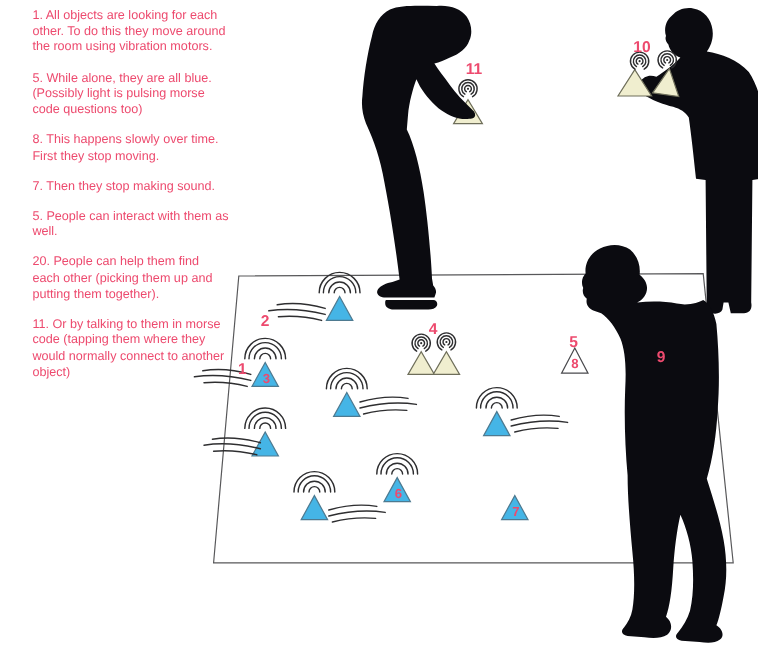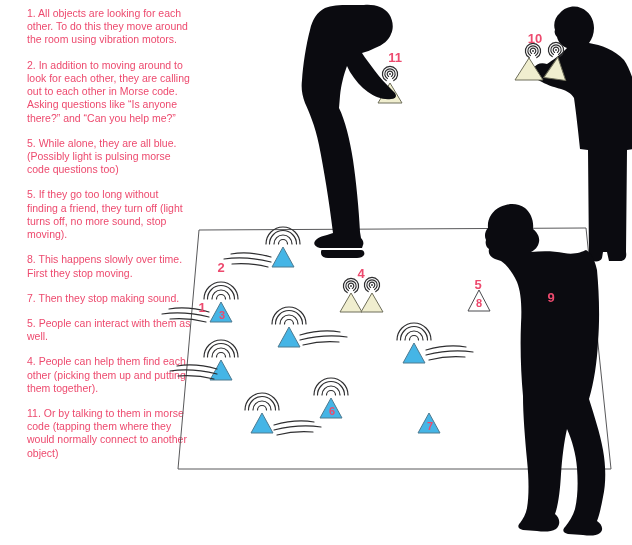--- a/index.html
+++ b/index.html
@@ -25,27 +25,25 @@
        font-weight:bold;font-size:13px;text-anchor:middle;}
   .lbl-sm{font-size:11px;}
 </style>
 </head>
 <body>
 
 <div class="stage">
 
   <div class="notes">
     <p>1. All objects are looking for each other.  To do this they move around the room using vibration motors.</p>
-    <p>2.  In addition to moving around to look for each other, they are calling out to each other in Morse code. Asking questions like “Is anyone there?”  and “Can you help me?”</p>
     <p>5.  While alone, they are all blue. (Possibly light is pulsing morse code questions too)</p>
-    <p>5.  If they go too long without finding a friend, they turn off (light turns off, no more sound, stop moving).</p>
     <p>8.  This happens slowly over time. First they stop moving.</p>
     <p>7.  Then they stop making sound.</p>
     <p>5.  People can interact with them as well.</p>
-    <p>4.  People can help them find each other (picking them up and putting them together).</p>
+    <p>20.  People can help them find each other (picking them up and putting them together).</p>
     <p>11. Or by talking to them in morse code (tapping them where they would normally connect to another object)</p>
   </div>
 
   <svg class="diagram" width="632" height="545" viewBox="0 0 632 545">
     <defs>
       <g id="arcsBig">
         <path d="M-4.5 0 A4.5 4.5 0 0 1 4.5 0"></path>
         <path d="M-9 0 A9 9 0 0 1 9 0"></path>
         <path d="M-13.5 0 A13.5 13.5 0 0 1 13.5 0"></path>
         <path d="M-17 0 A17 17 0 0 1 17 0"></path>

